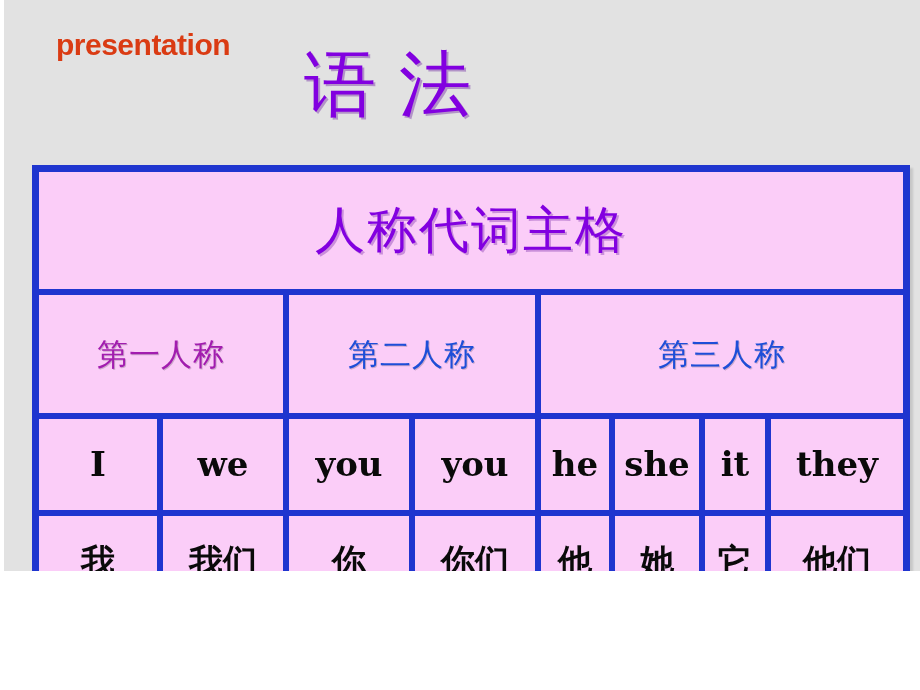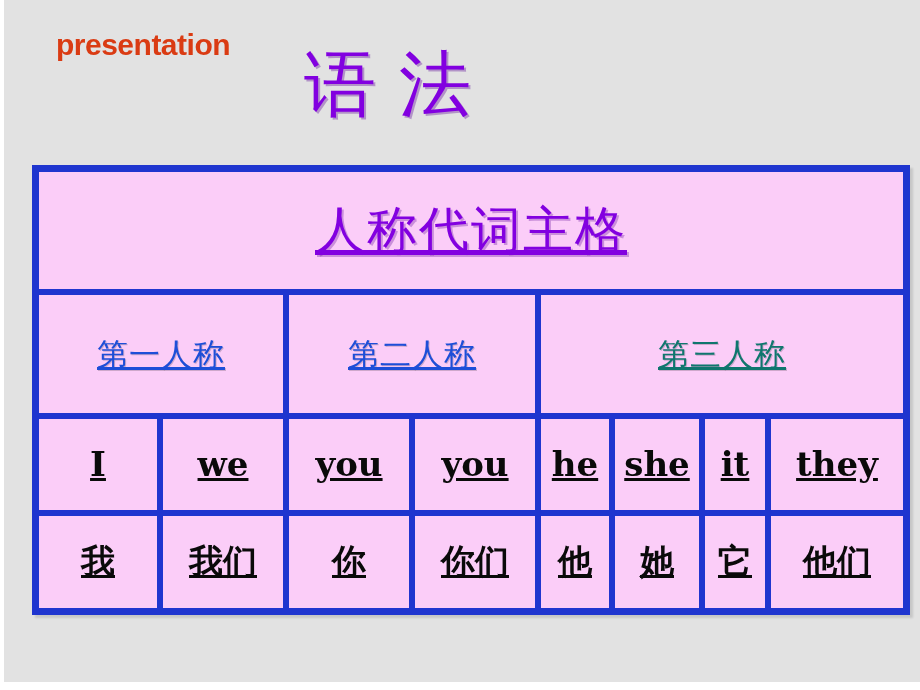--- a/index.html
+++ b/index.html
@@ -12,21 +12,21 @@
     background: #ffffff;
     font-family: "Liberation Sans", sans-serif;
     overflow: hidden;
   }
 
   #slide {
     position: absolute;
     left: 4px;
     top: 0px;
     width: 916px;
-    height: 682px;
+    height: 571px;
     background: #e2e2e2;
     overflow: hidden;
   }
 
   
   #kicker {
     position: absolute;
     left: 52px;
     top: 28px;
     font-size: 30px;
@@ -122,21 +122,21 @@
   .cn-cell {
     height: 78px;
   }
   .cn-cell .cell-text {
     font-size: 34px;
     font-weight: bold;
     color: #0a0a0a;
     letter-spacing: 0px;
   }
 
-  .cell-text { display: block; line-height: 1.05; text-decoration: underline; }
+  .cell-text { display: block; line-height: 1.05; }
 
   
   #bottom-strip {
     position: absolute;
     left: 0;
     bottom: 0;
     width: 920px;
     height: 8px;
     background: #ffffff;
   }
@@ -171,27 +171,27 @@
       </colgroup>
     <tbody>
       <tr>
         <td class="title-cell" colspan="8">
           <span class="cell-text">人称代词主格</span>
         </td>
       </tr>
 
       <tr>
         <td class="person-cell p1" colspan="2">
-          <span class="cell-text" style="color: #1d4ed8;">第一人称</span>
+          <span class="cell-text" style="color: #a21caf;">第一人称</span>
         </td>
         <td class="person-cell p2" colspan="2">
           <span class="cell-text" style="color: #1d4ed8;">第二人称</span>
         </td>
         <td class="person-cell p3" colspan="4">
-          <span class="cell-text" style="color: #0f766e;">第三人称</span>
+          <span class="cell-text" style="color: #1d4ed8;">第三人称</span>
         </td>
       </tr>
 
 
       <tr>
         <td class="en-cell">
           <span class="cell-text">I</span>
         </td>
         <td class="en-cell">
           <span class="cell-text">we</span>

